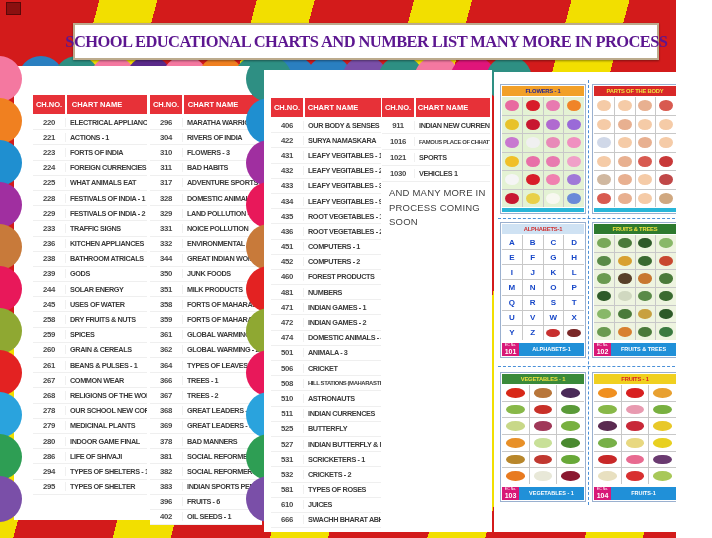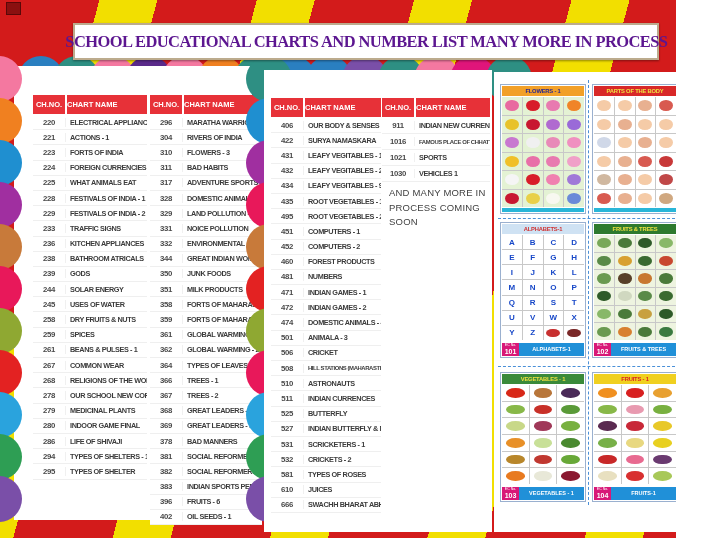--- a/index.html
+++ b/index.html
@@ -22,21 +22,21 @@
     background:#8a1010;border:1px solid #5a0808;z-index:7;}
   .chart-table{position:absolute;}
   #table-0{left:33px;top:95px;width:114px;z-index:3;}
   #table-1{left:150px;top:95px;width:112px;z-index:3;}
   #table-2{left:271px;top:98px;width:110px;z-index:6;}
   #table-3{left:382px;top:98px;width:108px;z-index:6;}
   .thead{display:flex;gap:2px;height:19px;margin-bottom:1px;}
   .thead div{background:#e73138;color:#ffffff;font-size:7.5px;font-weight:700;
     line-height:19px;}
   .thead .h1{width:32px;text-align:center;}
-  .thead .h2{flex:1;text-align:left;padding-right:20px;}
+  .thead .h2{flex:1;text-align:center;padding-right:20px;}
   .trow{display:flex;align-items:center;height:14.2px;border-bottom:1px solid #efefef;
     background:#ffffff;}
   #table-3 .trow{height:15px;}
   .trow .no{width:32px;text-align:center;font-size:7.8px;font-weight:700;color:#4a4a4a;
     border-right:1px solid #f0f0f0;letter-spacing:-0.3px;}
   .trow .nm{flex:1;padding-left:4px;font-size:7.3px;font-weight:700;color:#3c3c3c;
     letter-spacing:-0.4px;white-space:nowrap;overflow:hidden;}
   #note{position:absolute;left:389px;top:186px;width:106px;z-index:6;
     font-size:9.5px;color:#3f3f3f;letter-spacing:.2px;line-height:1.55;}
   .thumb{position:absolute;z-index:6;display:flex;flex-direction:column;
@@ -173,20 +173,24 @@
       </div>
       <div class="trow">
         <div class="no">258</div>
         <div class="nm">DRY FRUITS &amp; NUTS</div>
       </div>
       <div class="trow">
         <div class="no">259</div>
         <div class="nm">SPICES</div>
       </div>
       <div class="trow">
+        <div class="no">260</div>
+        <div class="nm">GRAIN &amp; CEREALS</div>
+      </div>
+      <div class="trow">
         <div class="no">261</div>
         <div class="nm">BEANS &amp; PULSES - 1</div>
       </div>
       <div class="trow">
         <div class="no">267</div>
         <div class="nm">COMMON WEAR</div>
       </div>
       <div class="trow">
         <div class="no">268</div>
         <div class="nm">RELIGIONS OF THE WORL</div>
@@ -345,29 +349,33 @@
       </div>
       <div class="trow">
         <div class="no">431</div>
         <div class="nm">LEAFY VEGITABLES - 1</div>
       </div>
       <div class="trow">
         <div class="no">432</div>
         <div class="nm">LEAFY VEGITABLES - 2</div>
       </div>
       <div class="trow">
+        <div class="no">433</div>
+        <div class="nm">LEAFY VEGITABLES - 3</div>
+      </div>
+      <div class="trow">
         <div class="no">434</div>
         <div class="nm">LEAFY VEGITABLES - 9</div>
       </div>
       <div class="trow">
         <div class="no">435</div>
         <div class="nm">ROOT VEGETABLES - 1</div>
       </div>
       <div class="trow">
-        <div class="no">495</div>
+        <div class="no">436</div>
         <div class="nm">ROOT VEGETABLES - 2</div>
       </div>
       <div class="trow">
         <div class="no">451</div>
         <div class="nm">COMPUTERS - 1</div>
       </div>
       <div class="trow">
         <div class="no">452</div>
         <div class="nm">COMPUTERS - 2</div>
       </div>

